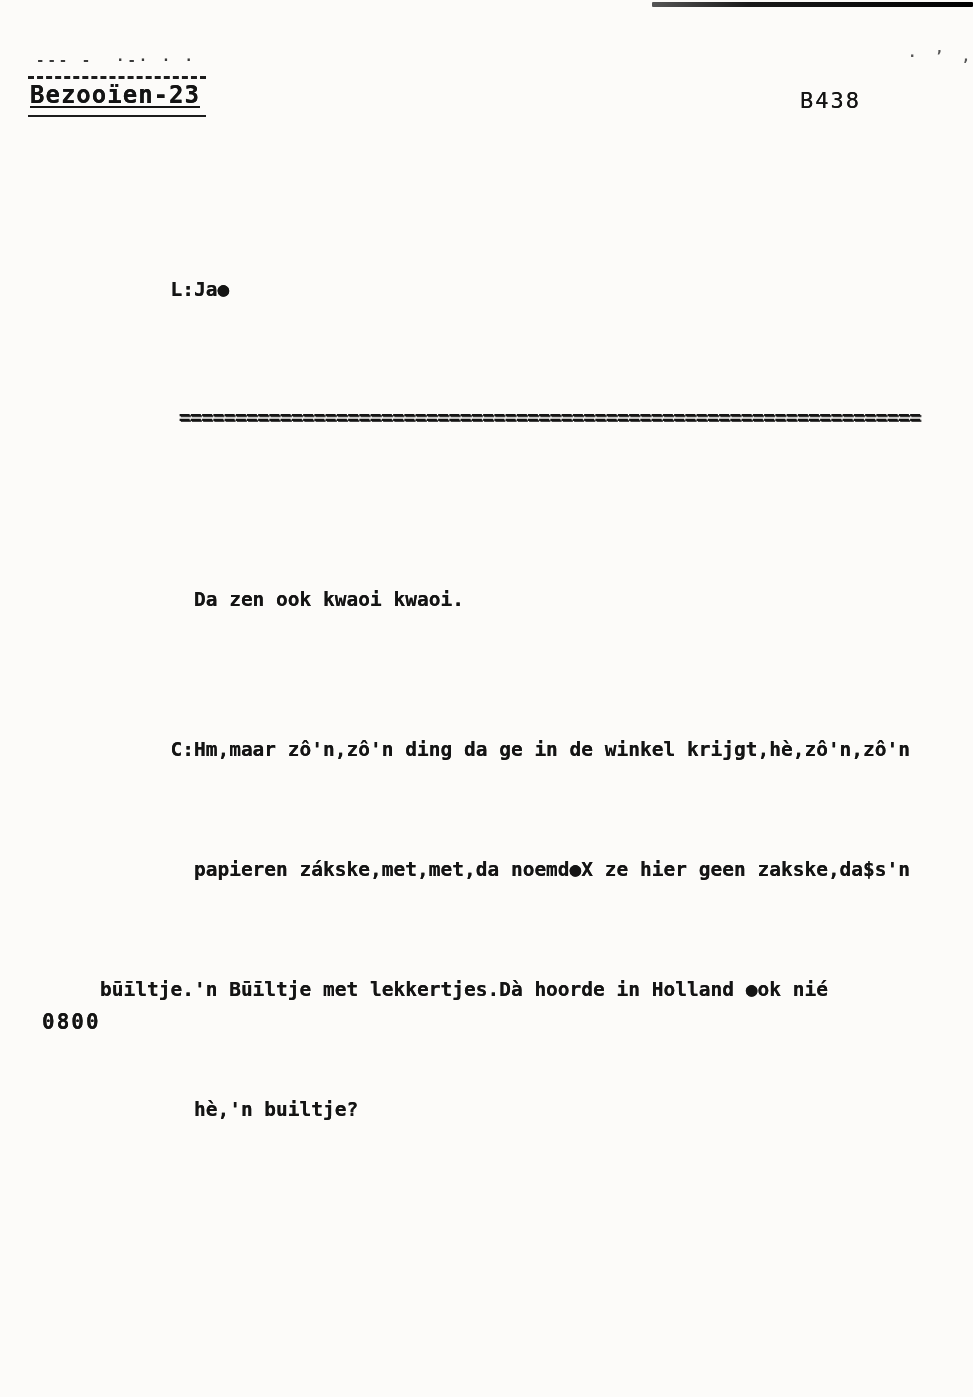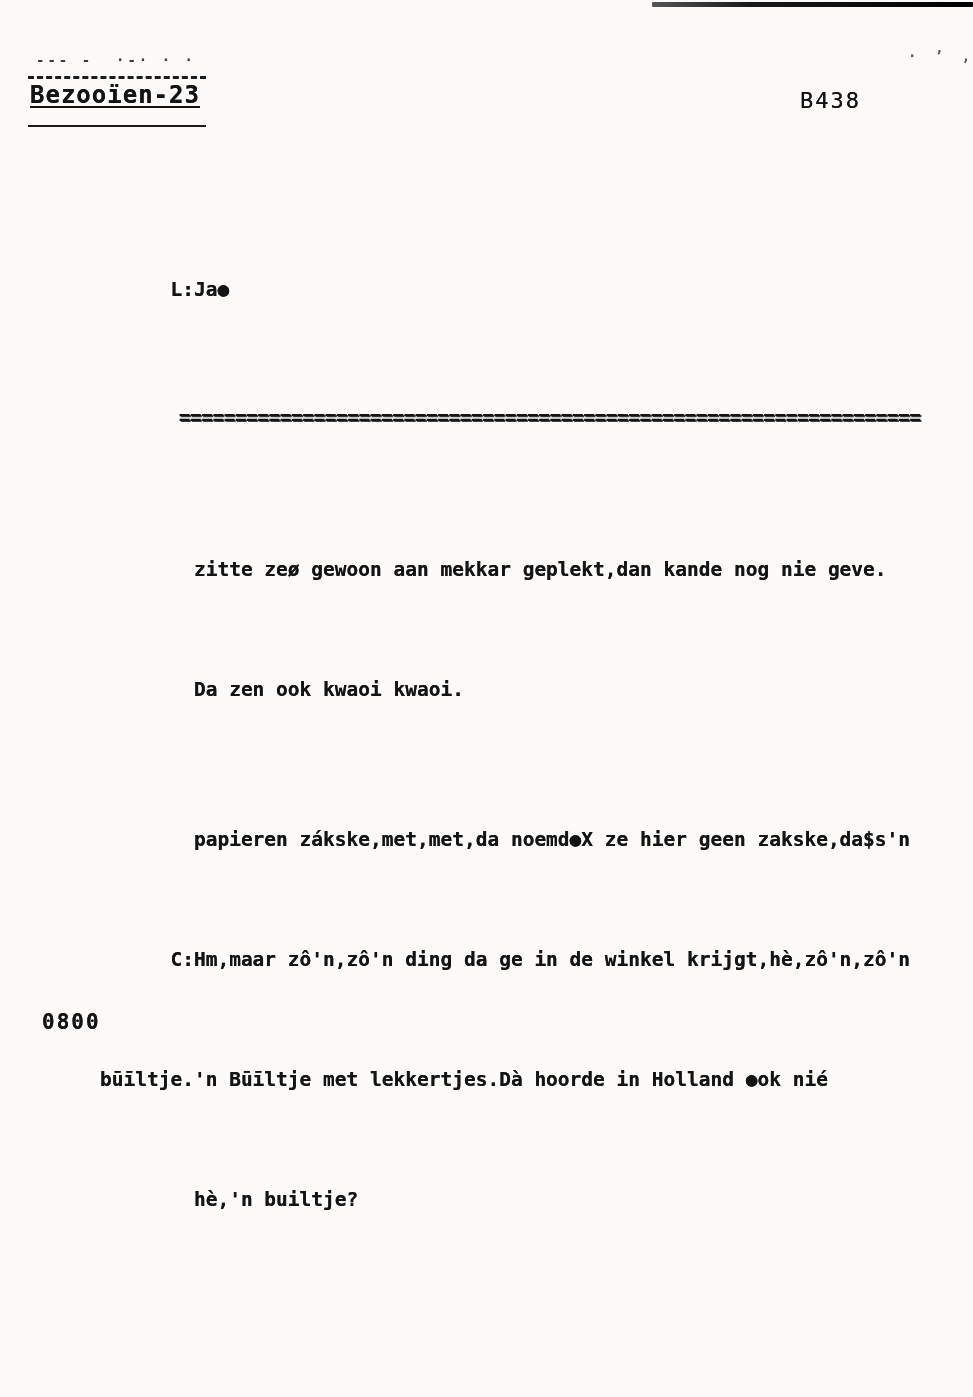--- a/index.html
+++ b/index.html
@@ -37,21 +37,21 @@
     left: 28px; top: 76px;
     display: inline-block;
     font-size: 24px;
     font-weight: bold;
     letter-spacing: 1px;
     text-decoration: underline;
     text-decoration-thickness: 2px;
     text-underline-offset: 3px;
     border-top: 3px dashed #1c1c1c;
     border-bottom: 2px solid #1c1c1c;
-    padding: 2px 6px 16px 2px;
+    padding: 2px 6px 6px 2px;
     text-shadow: 0 0 0.6px rgba(10,10,10,0.9);
   }
   .doc-code {
     position: absolute;
     left: 800px; top: 88px;
     font-size: 22px;
     font-weight: normal;
     letter-spacing: 2px;
     text-shadow: 0 0 0.6px rgba(10,10,10,0.9);
   }
@@ -104,28 +104,27 @@
   <div class="tape-counter">0800</div>
 
   <div class="transcript">
     
   
       <div class="line speech"><span>      L:Ja●</span><span class="u"></span><span></span></div>
     
       <div class="line divider"><span>       ==================================================================</span><span class="u"></span><span></span></div>
     
     
-      <div class="line speech"><span>        zitte zeø gewoon aan mekkar geplekt,dan kande nog nie geve.</span><span class="u"></span><span></span></div>
     
       <div class="line speech"><span>        Da zen ook kwaoi kwaoi.</span><span class="u"></span><span></span></div>
     
     
+      <div class="line speech"><span>      C:Hm,maar zô'n,zô'n ding da ge in de winkel krijgt,hè,zô'n,zô'n</span><span class="u"></span><span></span></div>
+    
       <div class="line speech"><span>        papieren zákske,met,met,da noemd●X ze hier geen zakske,da$s'n</span><span class="u"></span><span></span></div>
-    
-      <div class="line speech"><span>      C:Hm,maar zô'n,zô'n ding da ge in de winkel krijgt,hè,zô'n,zô'n</span><span class="u"></span><span></span></div>
     
       <div class="line speech"><span>būīltje.'n Būīltje met lekkertjes.Dà hoorde in Holland ●ok nié</span><span class="u"></span><span></span></div>
     
       <div class="line speech"><span>        hè,'n builtje?</span><span class="u"></span><span></span></div>
     
       
     
       
     
       

